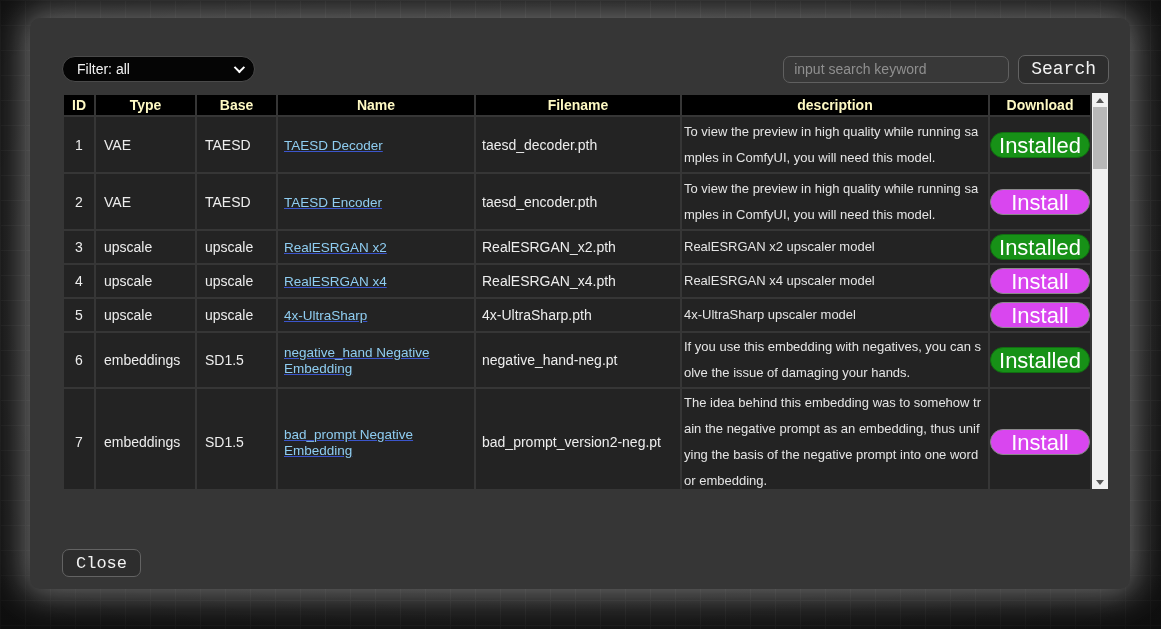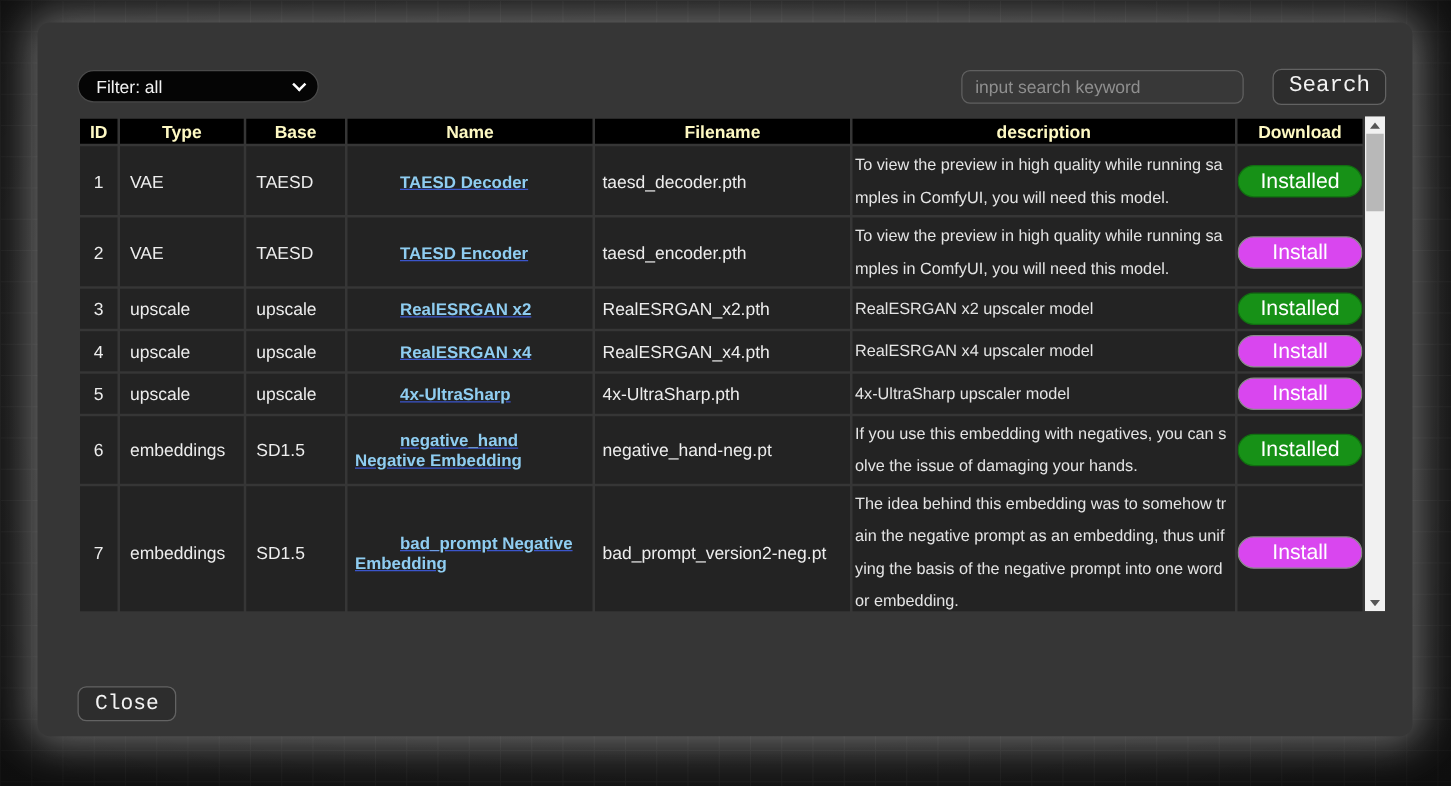--- a/index.html
+++ b/index.html
@@ -31,21 +31,21 @@
   .filter-pill{
     width:193px; height:26px; background:#050505; border:1px solid #4a4a4a;
     border-radius:13px; color:#f2f2f2; font-size:14px;
     display:flex; align-items:center; padding:0 12px 0 14px; cursor:default;
   }
   .filter-pill .lbl{ flex:1; }
   .chev{
     width:8px; height:8px; border-right:2px solid #fff; border-bottom:2px solid #fff;
     transform:rotate(45deg) translateY(-2px); margin-left:6px;
   }
-  .search-group{ display:flex; align-items:center; gap:23px; }
+  .search-group{ display:flex; align-items:center; gap:9px; }
   .search-input{
     width:226px; height:27px; background:#383838; border:1px solid #606060; border-radius:7px;
     color:#e5e5e5; font-size:14px; padding:0 10px; outline:none;
     font-family:"Liberation Sans", sans-serif;
   }
   .search-input::placeholder{ color:#8f8f8f; }
   .btn{
     background:#2d2d2d; border:1px solid #636363; border-radius:7px; color:#f2f2f2;
     font-family:Liberation Mono, monospace; cursor:pointer;
   }
@@ -68,25 +68,25 @@
   tbody tr:nth-child(6) td { height:37px; }
   tbody tr:nth-child(7) td { height:72px; }
   tbody tr:nth-child(8) td { height:42px; }
   .c-id{ text-align:center; }
   .c-type, .c-base{ padding-left:8px; }
   .c-name{ padding-left:6px; }
   .c-file{ padding-left:6px; }
   .c-desc{ padding:1px 2px; font-size:13px; line-height:26px; word-break:break-all; color:#e4e4e4; }
   .c-dl{ text-align:center; }
   .model-link{
-    color:var(--link-blue,#8fcdf1); font-weight:bold; font-size:13.5px;
-    text-decoration:underline; text-decoration-color:#3b55cc; cursor:pointer;margin-left:36px;
+    color:var(--link-blue,#8fcdf1); font-weight:normal; font-size:13.5px;
+    text-decoration:underline; text-decoration-color:#3b55cc; cursor:pointer;
   }
   .dl-btn{
-    width:100px; height:26px; border-radius:13px; font-size:17px; color:#fff;
+    width:100px; height:26px; border-radius:13px; font-size:22px; color:#fff;
     font-family:"Liberation Sans", sans-serif; cursor:pointer;
   }
   .dl-btn.installed{ background:var(--installed-green,#179117); border:1px solid #116e11; }
   .dl-btn.install{ background:#d946ef; border:1px solid #8a8a8a; }
 
   
   .scrollbar{ position:absolute; top:0; right:0; width:16px; height:396px; background:#f1f1f1; }
   .sb-btn{ position:absolute; left:0; width:16px; height:14px; display:flex; align-items:center; justify-content:center; cursor:pointer; }
   .sb-up{ top:0; } .sb-down{ bottom:0; }
   .tri-up{ width:0; height:0; border-left:4px solid transparent; border-right:4px solid transparent; border-bottom:5px solid #565656; }

